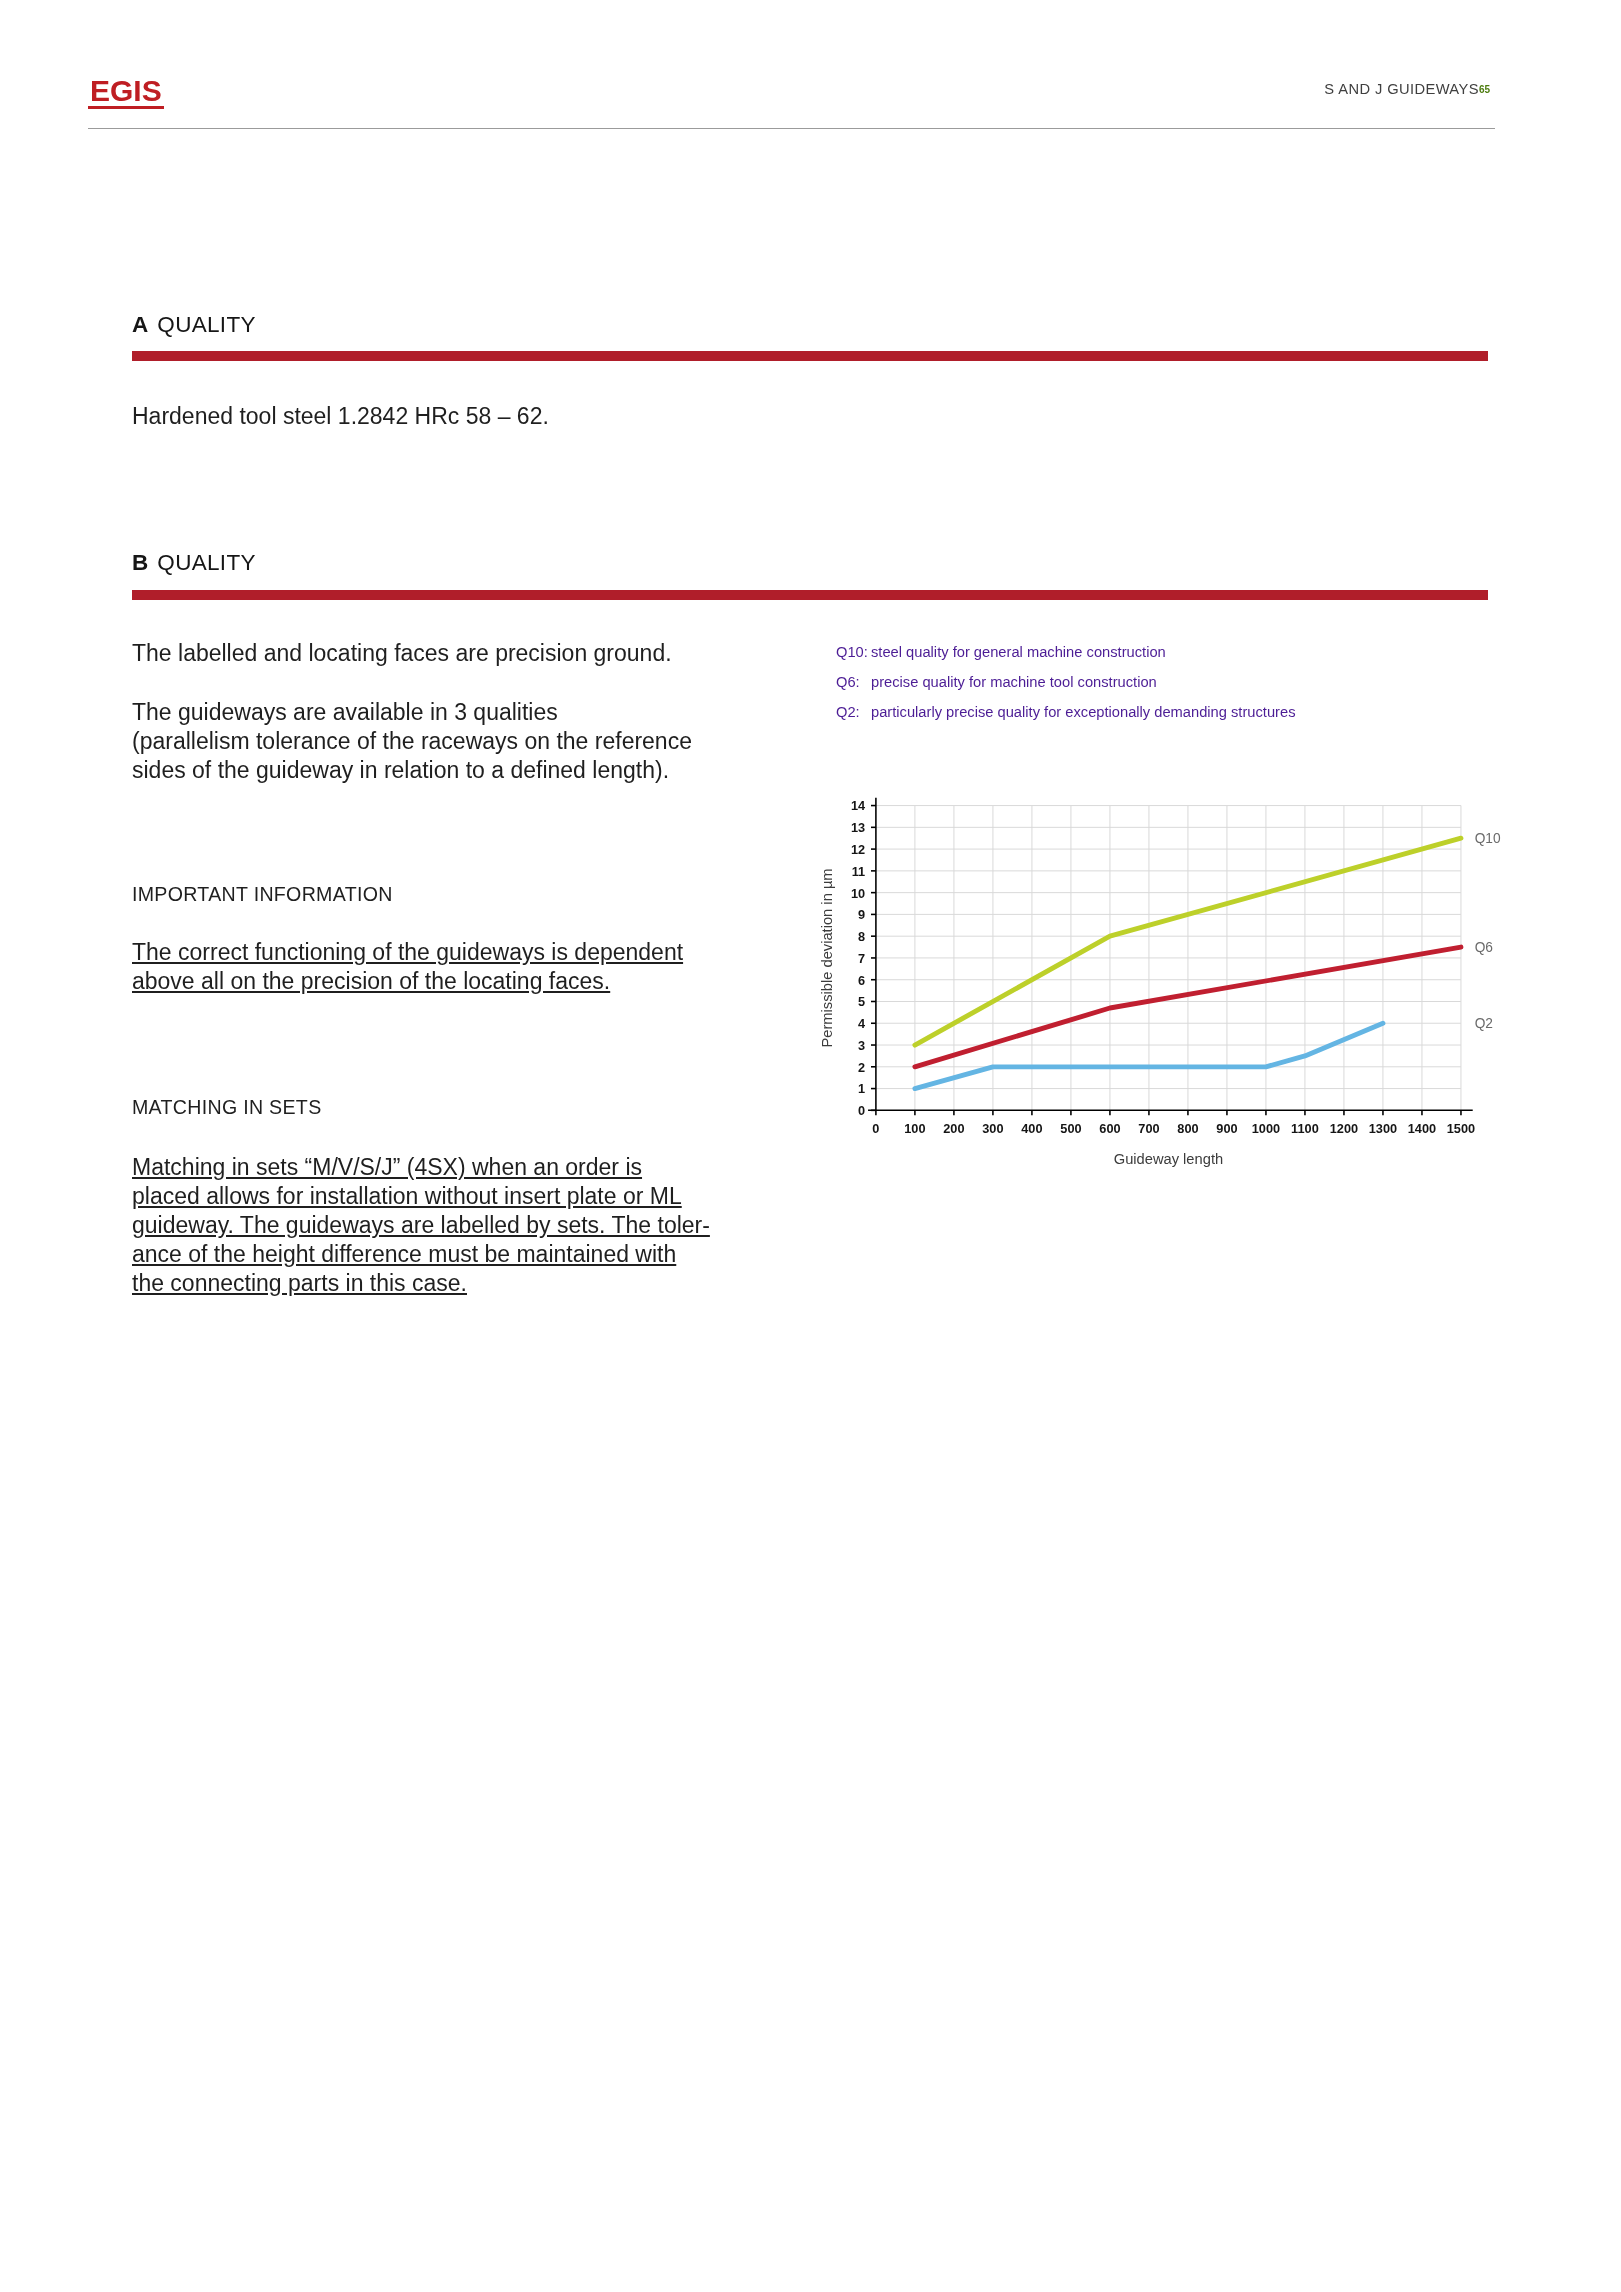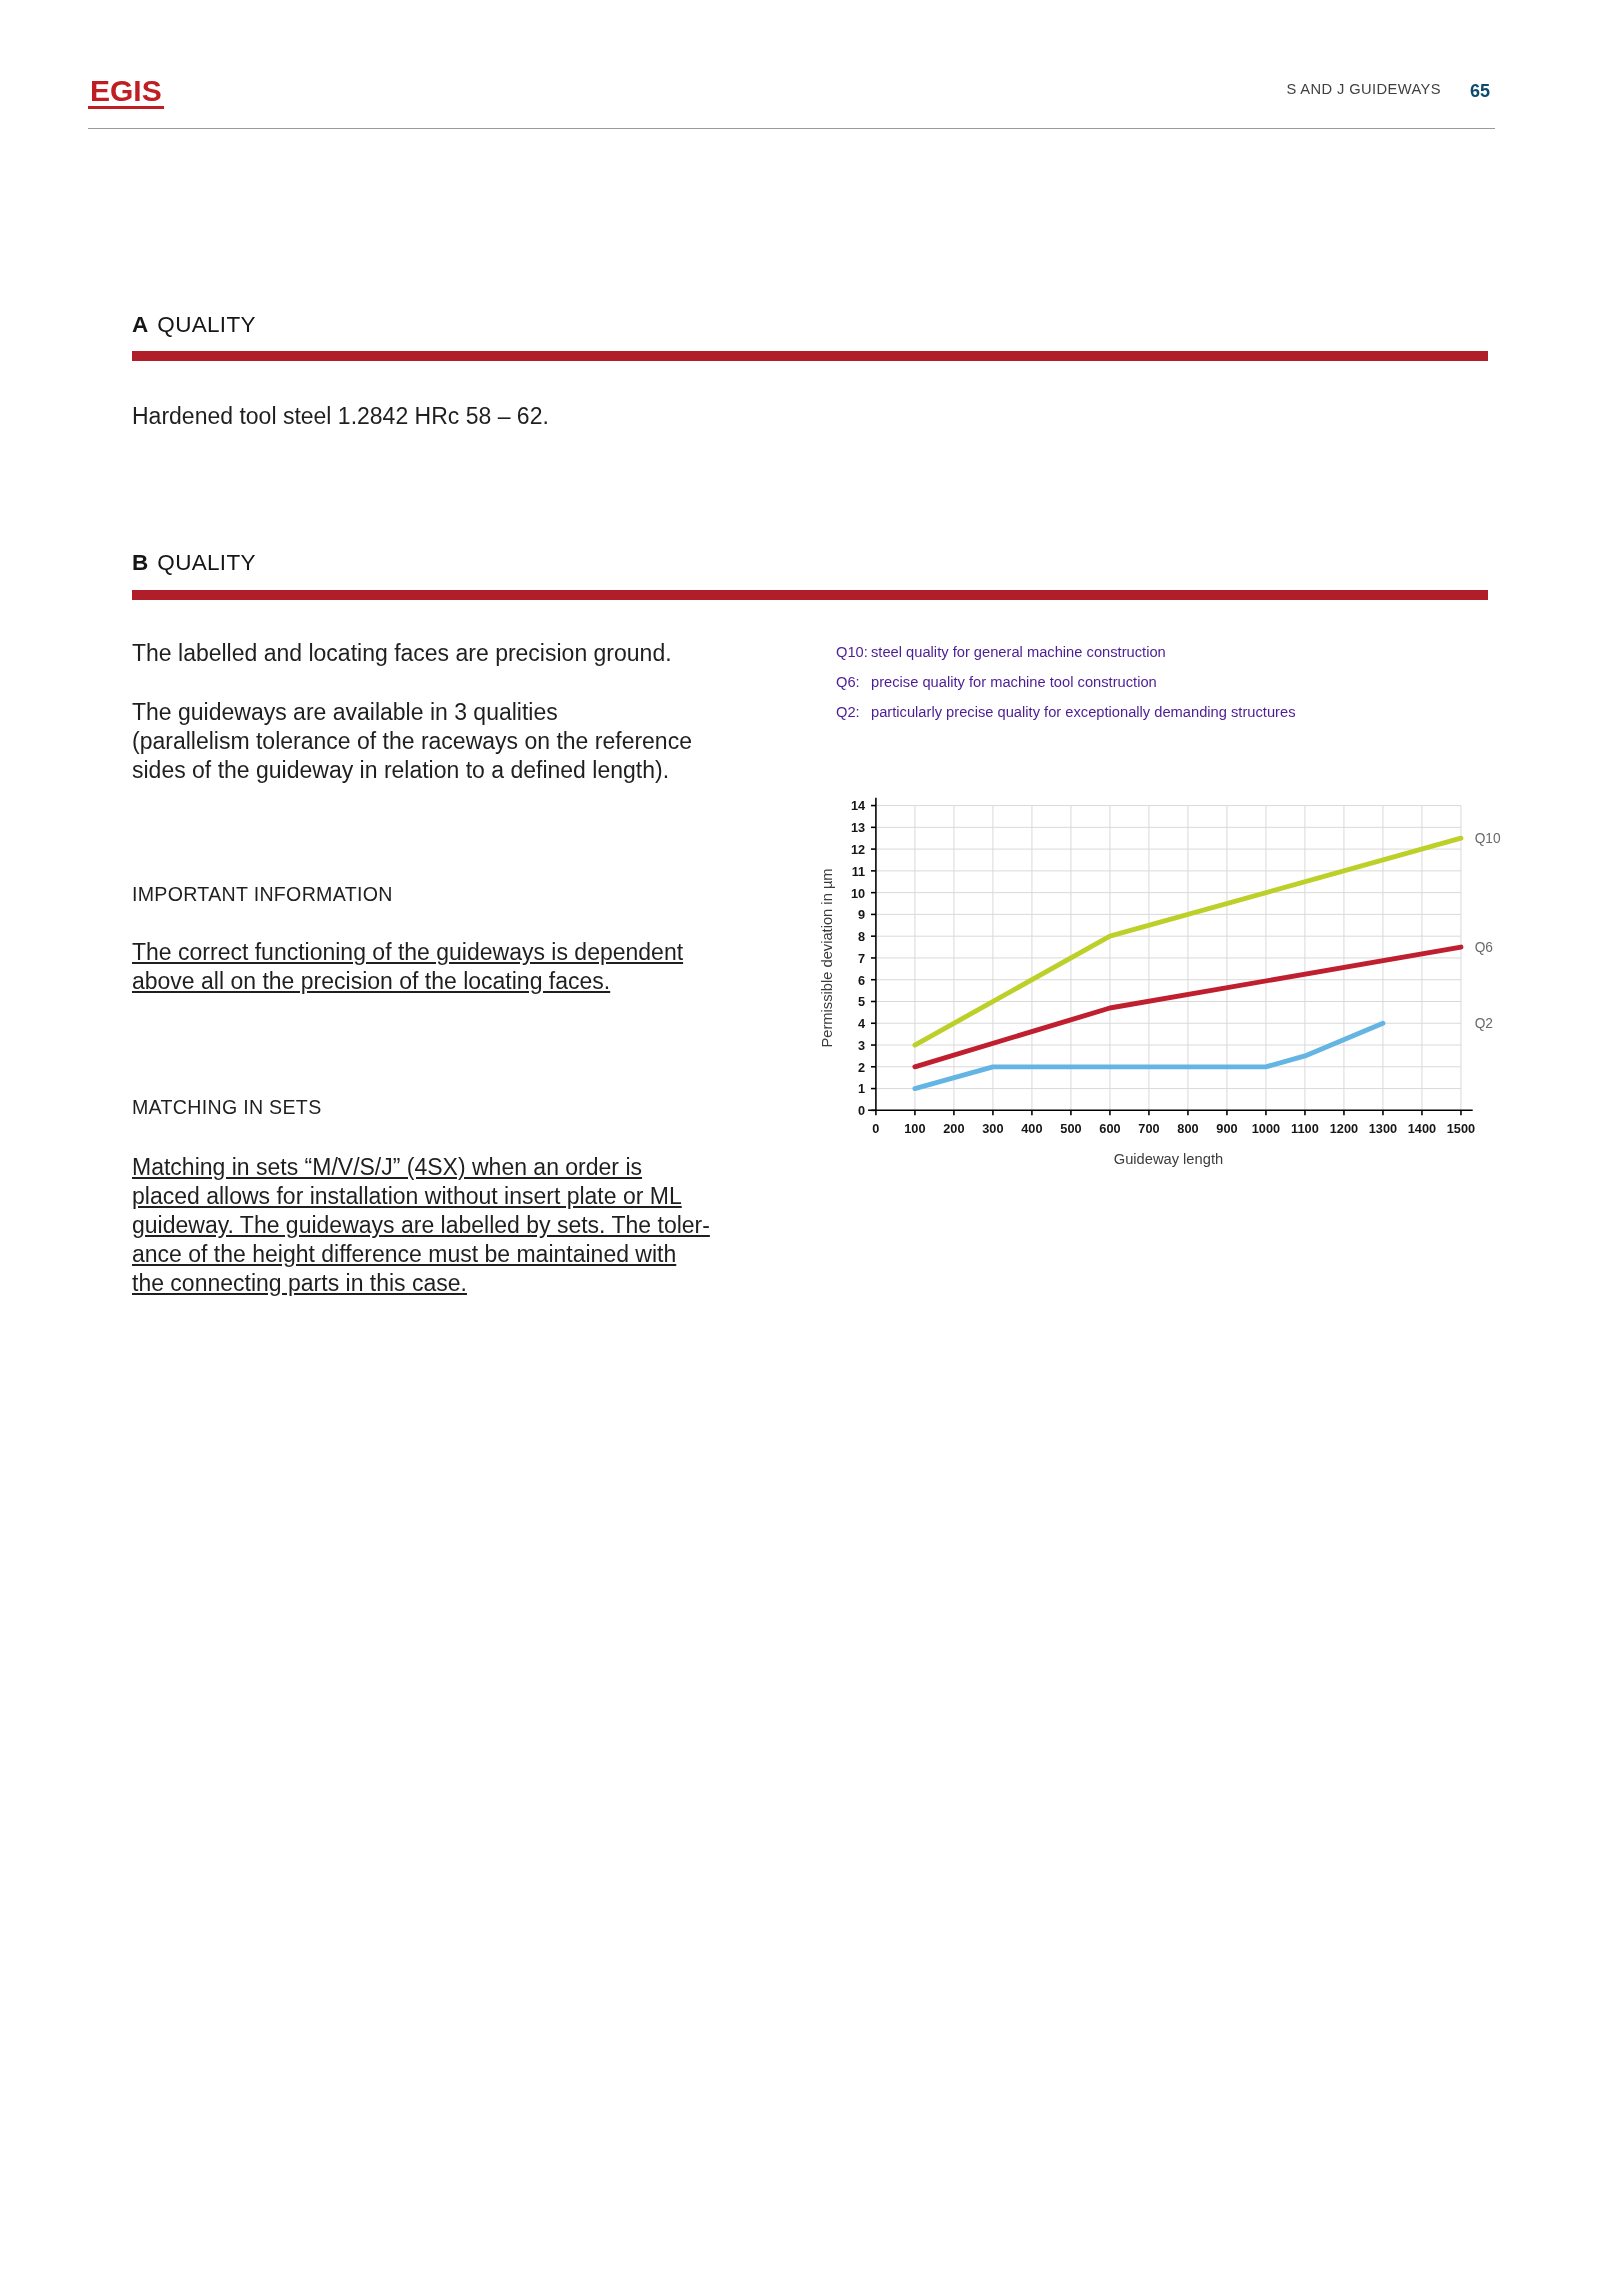--- a/index.html
+++ b/index.html
@@ -11,24 +11,24 @@
   .abs{position:absolute;}
 
   
   .logo{
     left:88px;top:76px;
     font-weight:800;font-size:30px;letter-spacing:0px;
     color:#bf1e23;border-bottom:3.9px solid #bf1e23;
     padding:0 2px 1px 2px;line-height:29px;
   }
   .header-right{
-    top:81px;right:131px;display:flex;align-items:flex-start;gap:29px;
+    top:81px;right:131px;display:flex;align-items:center;
   }
   .header-title{font-size:14.7px;letter-spacing:0.4px;color:#3f3f3f;}
-  .page-number{font-size:18px;font-weight:bold;color:#0c4a6e;}
+  .page-number{font-size:10px;font-weight:bold;color:#4d7c0f;}
   .header-rule{left:88px;top:128px;width:1407px;height:1px;background:#9b9b9b;}
 
   
   .sec-heading{font-size:22.5px;color:#161616;letter-spacing:0.3px;}
   .sec-heading .letter{font-weight:bold;margin-right:8.8px;}
   .accent-bar{left:132px;width:1356px;height:9.8px;background:#b01e2a;}
 
   .body-text{font-size:23px;line-height:29px;white-space:pre-line;}
   .subhead{font-size:19.6px;letter-spacing:0.3px;color:#1f1f1f;}
 

